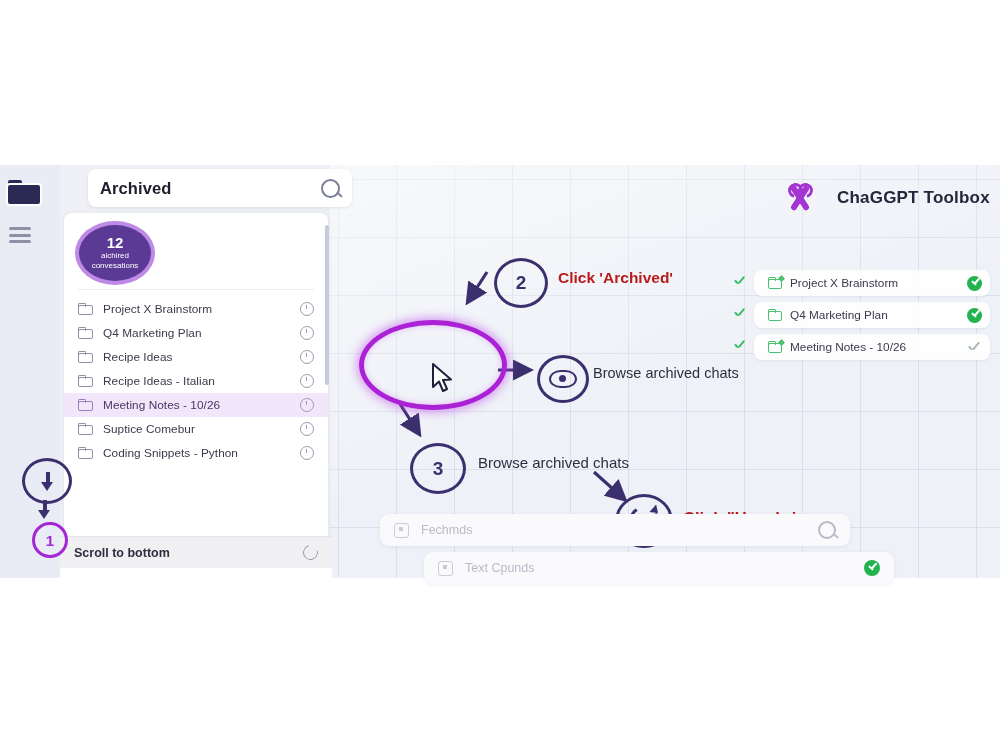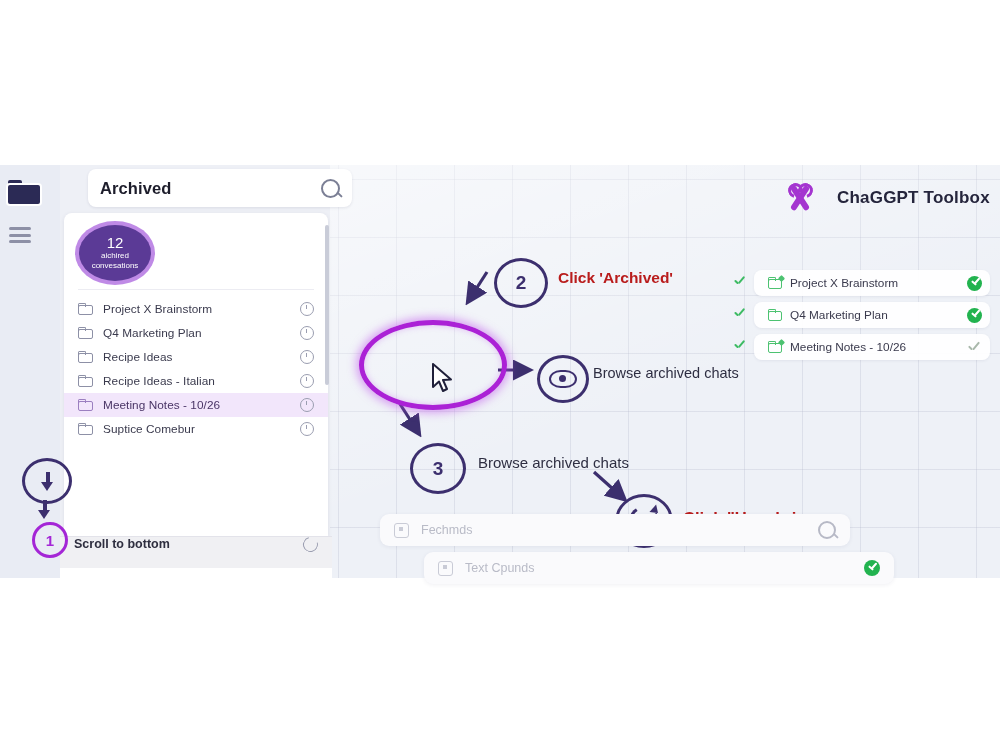--- a/index.html
+++ b/index.html
@@ -83,21 +83,21 @@
     overflow:hidden;
   }
   #badge{
     position:absolute; left:15px; top:12px; width:72px; height:56px;
     border-radius:50%;
     background:#5b3a96;
     box-shadow:0 0 0 4px rgba(169,99,221,.75);
     display:flex;flex-direction:column;align-items:center;justify-content:center;
     color:#fff; text-align:center;
   }
-  #badge .n{ font-size:15px; font-weight:400; line-height:15px;}
+  #badge .n{ font-size:15px; font-weight:700; line-height:15px;}
   #badge .l1{ font-size:8px; line-height:10px; margin-top:1px;}
   #badge .l2{ font-size:8px; line-height:10px;}
 
   .sep{position:absolute; left:14px; right:14px; top:76px; height:1px; background:#ececf2;}
 
   #chat-list{ position:absolute; left:0; right:0; top:84px; bottom:0;}
   .chat-row{
     height:24px; display:flex; align-items:center;
     padding:0 14px 0 14px; box-sizing:border-box; margin-bottom:0;
   }
@@ -112,21 +112,21 @@
   .chat-row.active .chat-name{color:#4a3566;}
   .clock{width:12px;height:12px;border:1.3px solid #9a9db0;border-radius:50%;position:relative;}
   .clock::after{content:"";position:absolute;left:4.5px;top:2px;width:1.2px;height:4px;background:#9a9db0;}
 
   #scroll-thumb{
     position:absolute; left:325px; top:60px; width:4px; height:160px;
     background:#c9ccd8; border-radius:3px;
   }
   #scroll-bottom-bar{
     position:absolute; left:60px; top:371px; width:272px; height:32px;
-    background:#f0f0f3; display:flex; align-items:flex-start;
+    background:#f0f0f3; display:flex; align-items:center;
     padding:0 14px; box-sizing:border-box;
     border-top:1px solid #e3e3ea;
   }
   #scroll-bottom-bar .lbl{flex:1;font-size:12.5px;font-weight:700;color:#2e2e3f;}
   .refresh-sm{width:13px;height:13px;border:1.6px solid #9a9db0;border-radius:50%;
     border-top-color:transparent; transform:rotate(30deg);}
   #sidebar-foot{
     position:absolute; left:60px; top:403px; width:272px; height:10px; background:#ffffff;
   }
 
@@ -346,20 +346,28 @@
             <span class="clock"></span>
           </div>
           <div class="chat-row">
             <span class="fi">
                 <i class="t"></i>
                 <i class="b"></i>
               </span>
             <span class="chat-name">Suptice Comebur</span>
             <span class="clock"></span>
           </div>
+          <div class="chat-row">
+            <span class="fi">
+                <i class="t"></i>
+                <i class="b"></i>
+              </span>
+            <span class="chat-name">Coding Snippets - Python</span>
+            <span class="clock"></span>
+          </div>
         </div>
       </div>
     </div>
 
     <div id="scroll-thumb"></div>
 
     <div id="scroll-bottom-bar">
       <span class="lbl">Scroll to bottom</span>
       <span class="refresh-sm"></span>
     </div>

